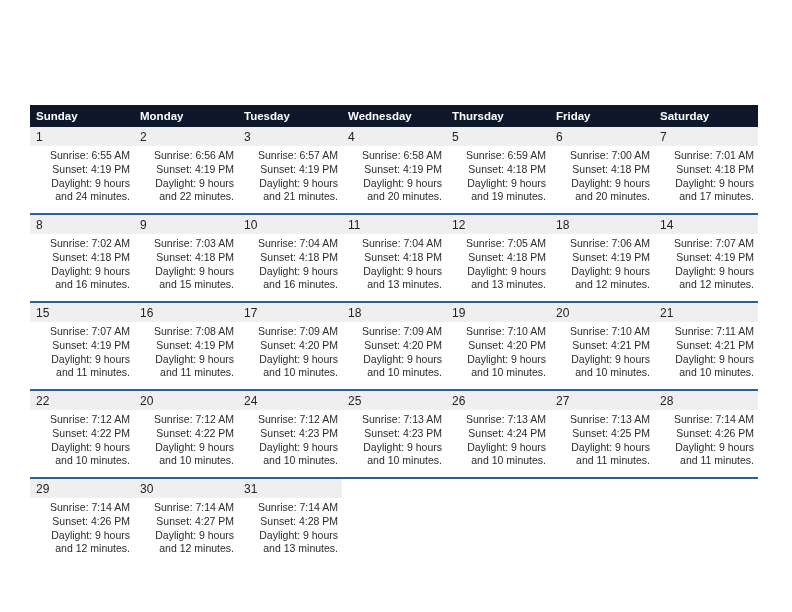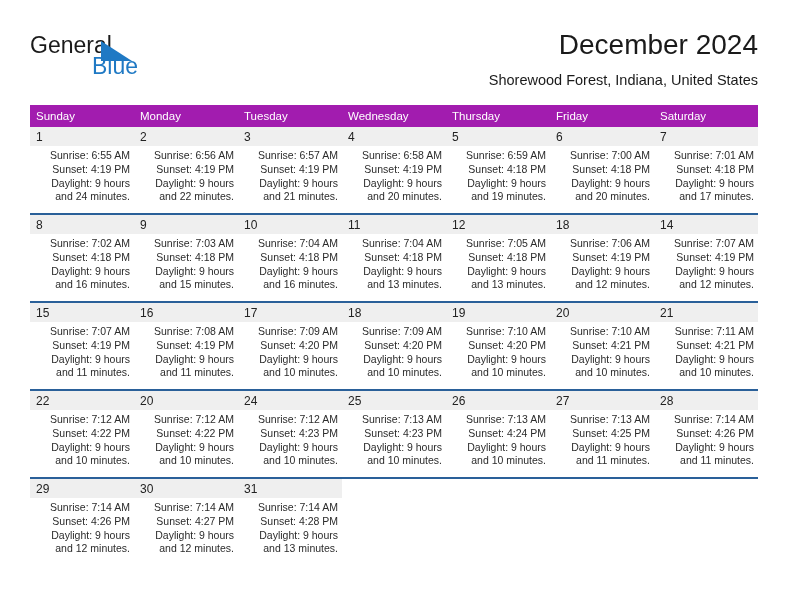--- a/index.html
+++ b/index.html
@@ -90,24 +90,24 @@
   
   .cal {
     position: absolute;
     left: 30px;
     top: 105px;
     width: 728px;
     border-collapse: collapse;
     table-layout: fixed;
   }
   .cal th {
-    background: #a21caf;
+    background: #0f172a;
     color: #ffffff;
     font-size: 11.5px;
-    font-weight: normal;
+    font-weight: bold;
     text-align: left;
     padding: 5px 0 5px 6px;
     height: 10px;
     border: none;
   }
   .cal td {
     vertical-align: top;
     padding: 0;
     border: none;
     width: 104px;
@@ -146,36 +146,20 @@
     line-height: 13.8px;
     color: #2b2b2b;
     white-space: nowrap;
   }
 </style>
 </head>
 <body>
 
 <div class="page">
 
-  <div class="top">
-
-    <div class="logo">
-      <span class="logo-general">General</span>
-      <svg class="logo-tri" viewBox="0 0 31 20">
-        <polygon points="0,0 31,20 0,20" fill="#1f79c4" transform="translate(0,0)"></polygon>
-      </svg>
-      <span class="logo-blue">Blue</span>
-    </div>
-
-    <div class="title-block">
-      <h1 class="cal-title">December 2024</h1>
-      <div class="cal-sub">Shorewood Forest, Indiana, United States</div>
-    </div>
-
-  </div>
 
   <table class="cal">
     <thead>
       <tr id="weekday-header">
           <th>Sunday</th>
           <th>Monday</th>
           <th>Tuesday</th>
           <th>Wednesday</th>
           <th>Thursday</th>
           <th>Friday</th>

